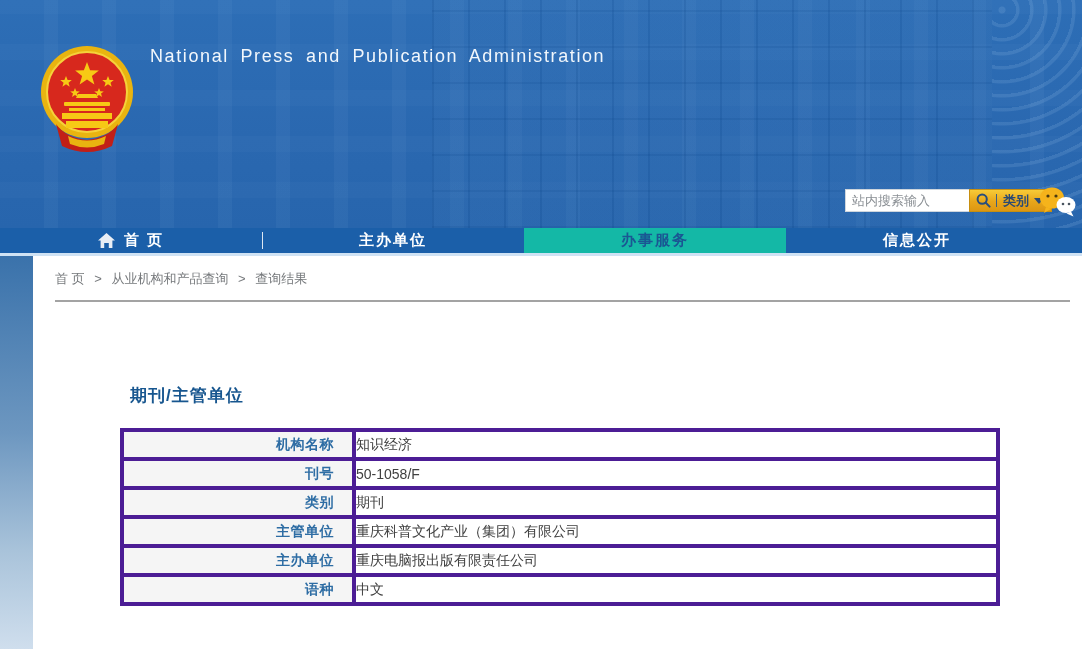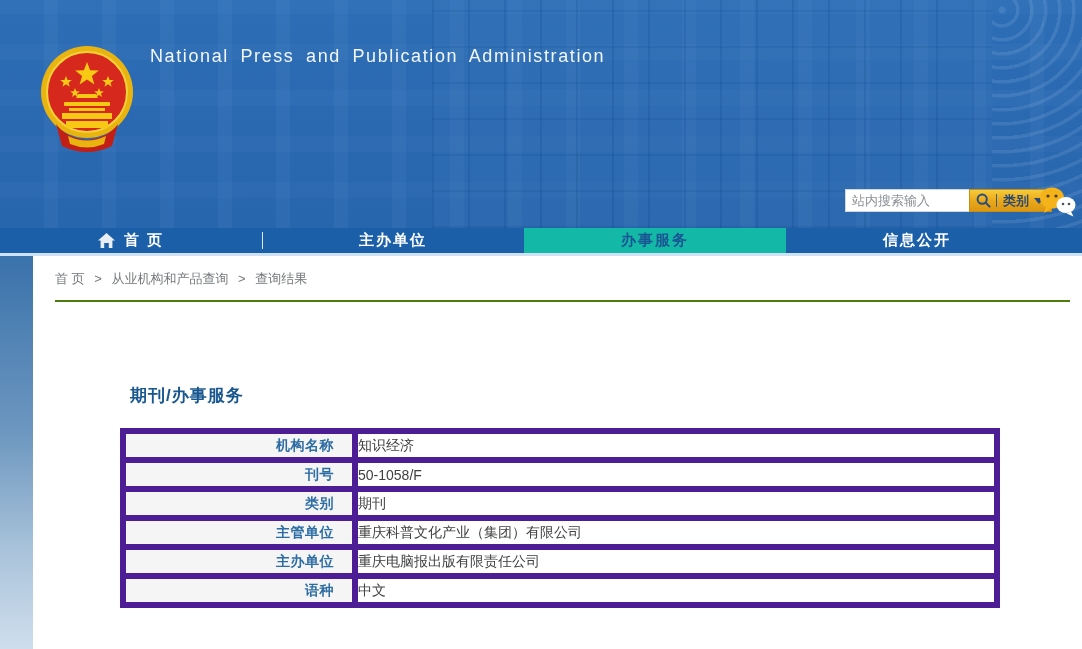--- a/index.html
+++ b/index.html
@@ -83,36 +83,36 @@
   .home-icon { margin-right:9px; display:inline-flex; }
 
   
   .content { position:absolute; top:256px; left:0; width:1082px; height:393px; background:#ffffff; }
   .left-strip {
     position:absolute; left:0; top:0; width:33px; height:393px;
     background:linear-gradient(180deg,#3a72ab 0%,#6d97c0 45%,#a9c3da 75%,#cfdeed 100%);
   }
   .breadcrumb {
     position:absolute; left:55px; top:14px; width:1015px; height:32px;
-    font-size:13px; color:#76797c; border-bottom:2px solid #4d7c0f;
+    font-size:13px; color:#76797c; border-bottom:2px solid #a3a3a3;
   }
   .breadcrumb a { color:#76797c; text-decoration:none; cursor:pointer; }
   .crumb-sep { margin:0 6px; color:#76797c; }
 
   .page-title {
     position:absolute; left:130px; top:128px;
     font-size:17px; font-weight:bold; color:#17568f; letter-spacing:1px;
   }
 
   .query-table {
     position:absolute; left:120px; top:172px; width:880px;
     border-collapse:collapse; table-layout:fixed;
   }
   .query-table th, .query-table td {
-    border:6px solid #4c1d95; height:29px; font-size:14px; vertical-align:middle;
+    border:4px solid #4c1d95; height:29px; font-size:14px; vertical-align:middle;
   }
   .query-table th {
     width:232px; background:#f5f5f5; color:#2e6da4; font-weight:bold;
     text-align:right; padding-right:18px; letter-spacing:.5px;
   }
   .query-table td { background:#ffffff; color:#404040; text-align:left; }
 </style>
 </head>
 <body>
 
@@ -200,21 +200,21 @@
     <div class="left-strip"></div>
 
     <div class="breadcrumb">
       <a>首 页</a>
       <span class="crumb-sep">&gt;</span>
       <a>从业机构和产品查询</a>
       <span class="crumb-sep">&gt;</span>
       <a>查询结果</a>
     </div>
 
-    <div class="page-title">期刊/办事服务</div>
+    <div class="page-title">期刊/主管单位</div>
 
     <table class="query-table">
       <tbody>
         <tr>
           <th>机构名称</th>
           <td>知识经济</td>
         </tr>
         <tr>
           <th>刊号</th>
           <td>50-1058/F</td>

